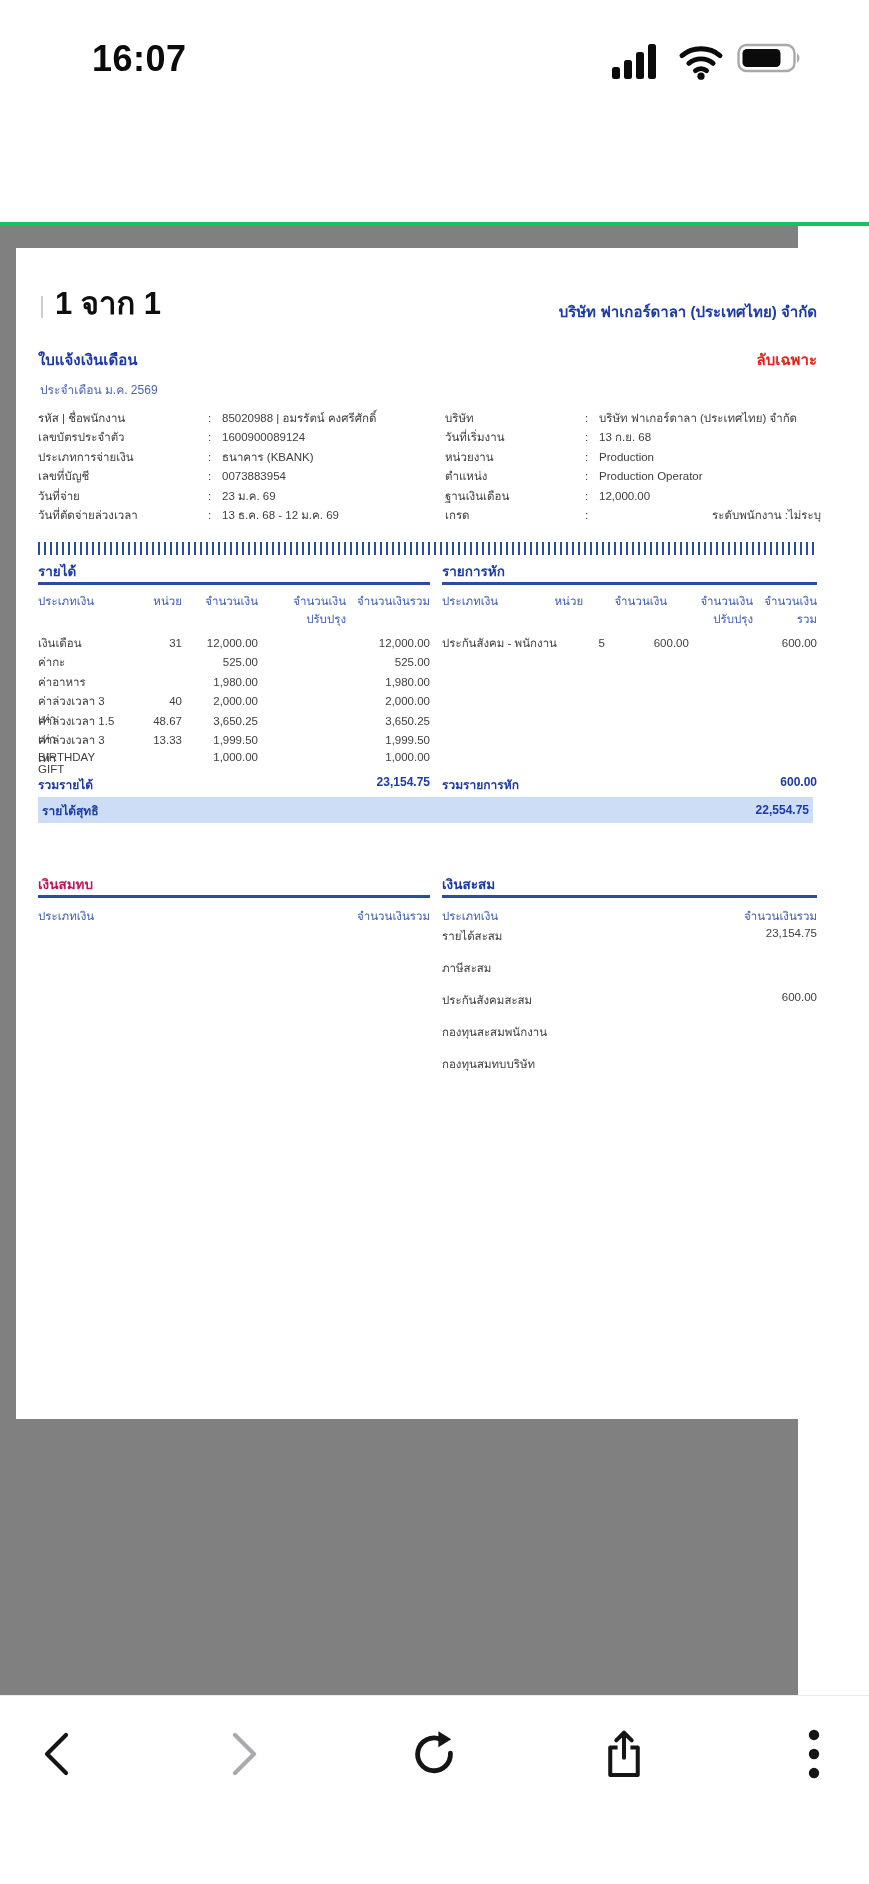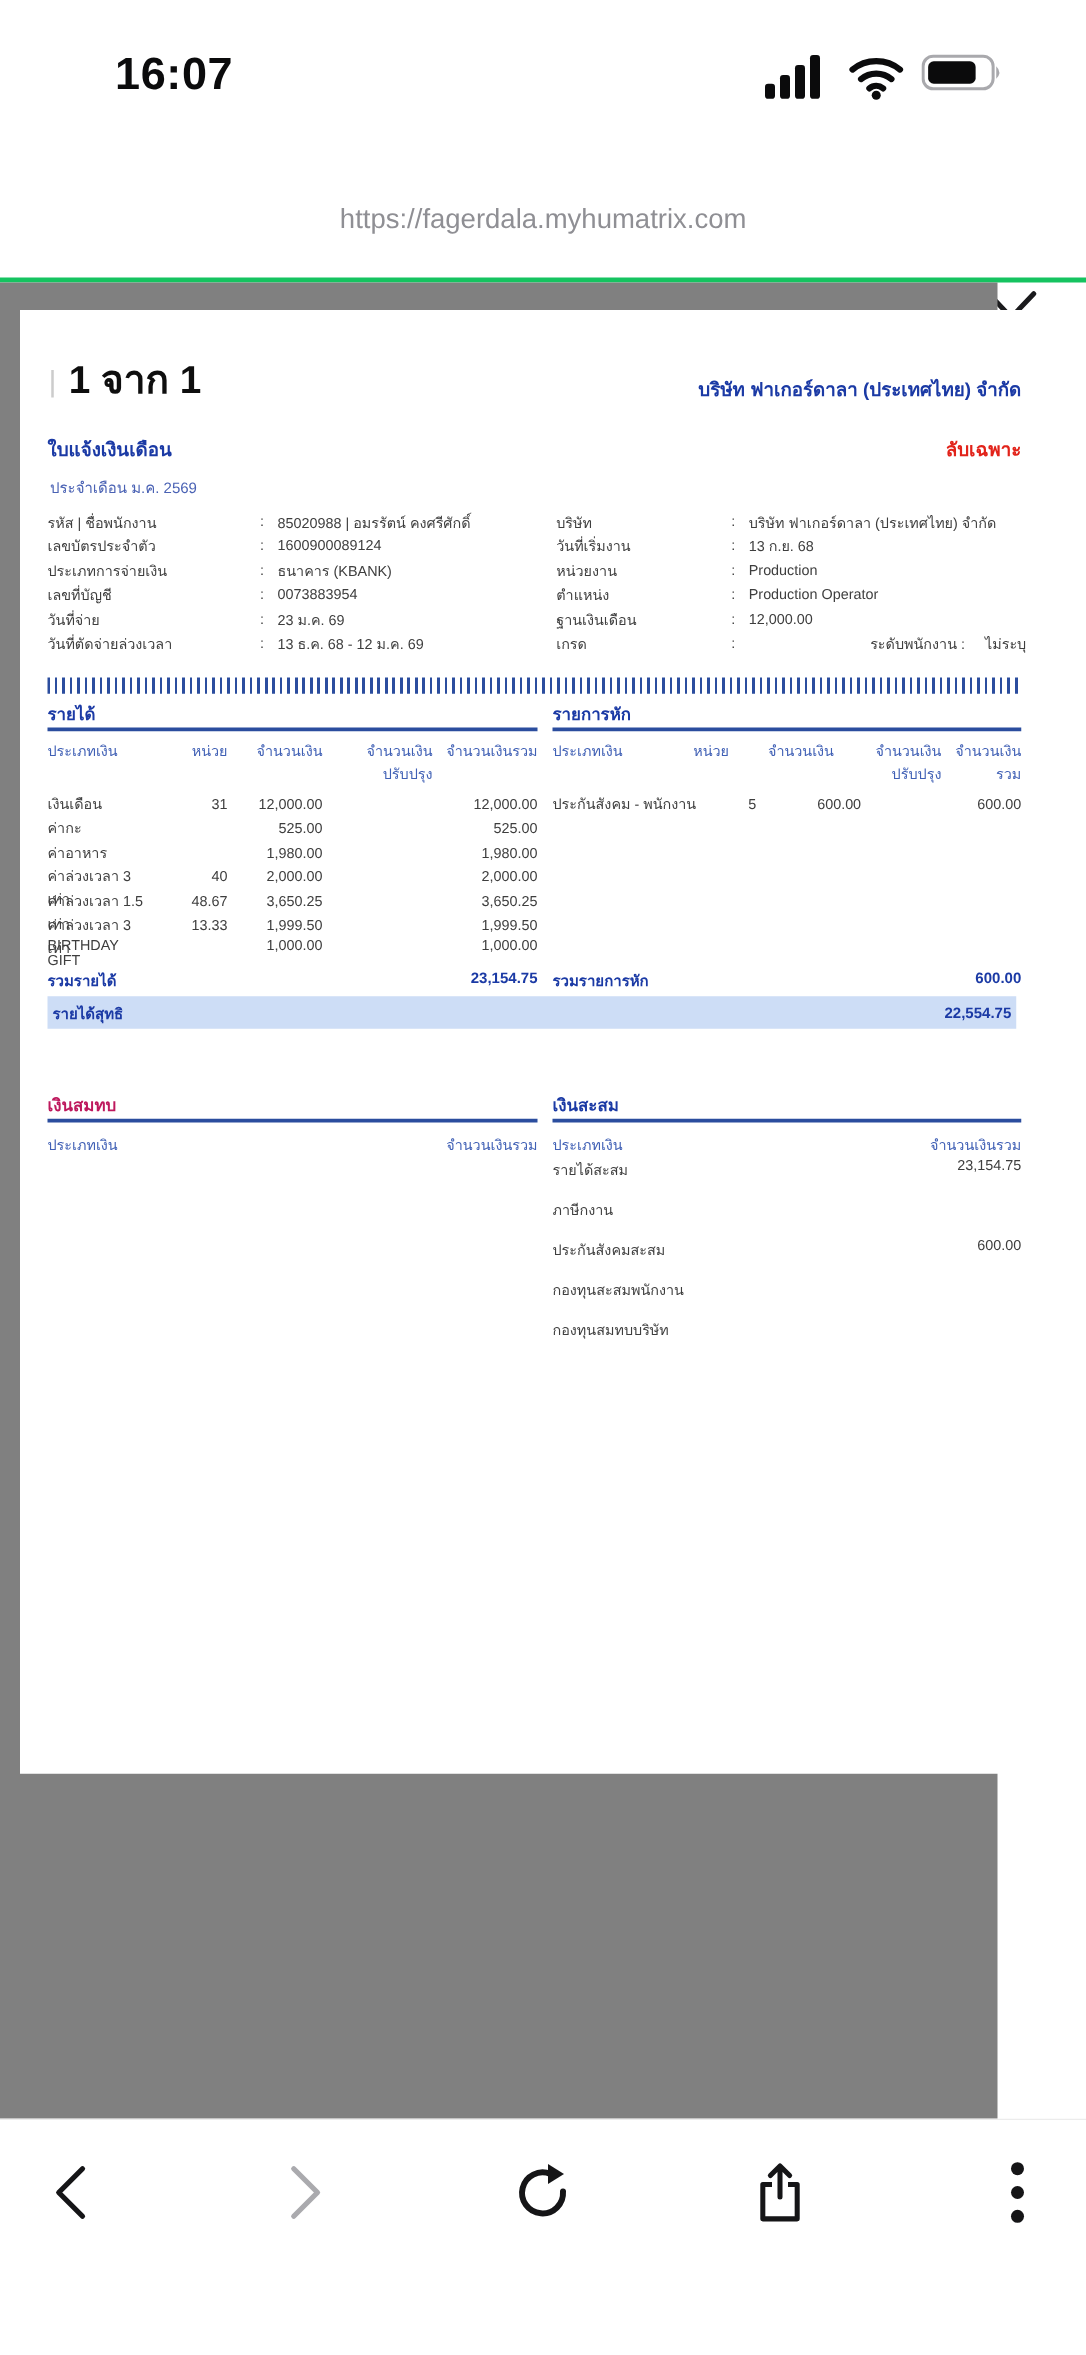--- a/index.html
+++ b/index.html
@@ -33,21 +33,21 @@
 
   .info-grid { top:160px; font-size:11.5px; color:#3e3e3e; }
   .info-row { display:flex; height:19.5px; align-items:center; }
   .ilabel { flex:0 0 auto; }
   .icolon { position:absolute; }
   .ivalue { position:absolute; }
   #info-left  { left:22px; width:392px; }
   #info-left .icolon { left:170px; } #info-left .ivalue { left:184px; width:300px; }
   #info-right { left:429px; width:375px; }
   #info-right .icolon { left:140px; } #info-right .ivalue { left:154px; width:221px; }
-  .grade-extra { position:absolute; left:154px; width:222px; display:flex; justify-content:flex-end; gap:16px; }
+  .grade-extra { position:absolute; left:154px; width:222px; display:flex; justify-content:flex-end; }
 
   #barcode { left:22px; top:294px; width:779px; height:13px;
     background:repeating-linear-gradient(90deg,#2b4d9e 0 2px,transparent 2px 6px); }
 
   .paytable { position:absolute; top:312px; }
   #income-table { left:22px; width:392px; }
   #deduction-table { left:426px; width:375px; }
   .sec-title { font-size:13.5px; font-weight:700; height:22px; }
   .sec-rule { height:2.5px; background:#2b4d9e; margin-bottom:5px; }
   .trow { display:flex; align-items:baseline; font-size:11.5px; color:#3e3e3e; height:19.5px; }
@@ -97,29 +97,20 @@
       <path d="M9.1 15.1C10.8 13.7 13.2 13.7 14.9 15.1" fill="none" stroke="#0b0b0c" stroke-width="2.6" stroke-linecap="round"></path>
       <circle cx="12" cy="18" r="1.9" fill="#0b0b0c"></circle>
     </svg>
     <svg class="statusicons" style="left:737px" width="66" height="32" viewBox="0 0 66 32">
       <rect x="1.5" y="3" width="56" height="26" rx="8" fill="none" stroke="#a9a9ad" stroke-width="2.4"></rect>
       <rect x="5.5" y="7" width="38" height="18" rx="4.5" fill="#0b0b0c"></rect>
       <path d="M60 11 q5 5 0 10 Z" fill="#a9a9ad"></path>
     </svg>
   </div>
 
-  <div id="browser-bar">
-    <svg class="hdr-icon" style="left:38px;top:132px" width="56" height="42" viewBox="0 0 56 42">
-      <path d="M6 10 L28 34 L50 10" fill="none" stroke="#1b1b1d" stroke-width="4.5" stroke-linecap="round" stroke-linejoin="round"></path>
-    </svg>
-    <div id="url-text">https://fagerdala.myhumatrix.com</div>
-    <svg class="hdr-icon" style="left:785px;top:128px" width="48" height="50" viewBox="0 0 48 50">
-      <path d="M6 7 L42 45 M42 7 L6 45" fill="none" stroke="#1b1b1d" stroke-width="4" stroke-linecap="round"></path>
-    </svg>
-  </div>
   <div id="accent-line" style="background:#15c360"></div>
 
   <div id="viewport">
     <div id="document">
 
       <div class="abs" id="page-tick"></div>
       <div class="abs" id="page-indicator">1 จาก 1</div>
       <div class="abs" id="company-name" style="color:#1b3aa5">บริษัท ฟาเกอร์ดาลา (ประเทศไทย) จำกัด</div>
 
       <div class="abs" id="doc-title" style="color:#1b3aa5">ใบแจ้งเงินเดือน</div>
@@ -304,21 +295,21 @@
         <div class="sec-rule"></div>
         <div class="sub-head">
           <span>ประเภทเงิน</span>
           <span>จำนวนเงินรวม</span>
         </div>
         <div class="sub-row">
             <span>รายได้สะสม</span>
             <span>23,154.75</span>
           </div>
         <div class="sub-row">
-            <span>ภาษีกงาน</span>
+            <span>ภาษีสะสม</span>
             <span></span>
           </div>
         <div class="sub-row">
             <span>ประกันสังคมสะสม</span>
             <span>600.00</span>
           </div>
         <div class="sub-row">
             <span>กองทุนสะสมพนักงาน</span>
             <span></span>
           </div>

